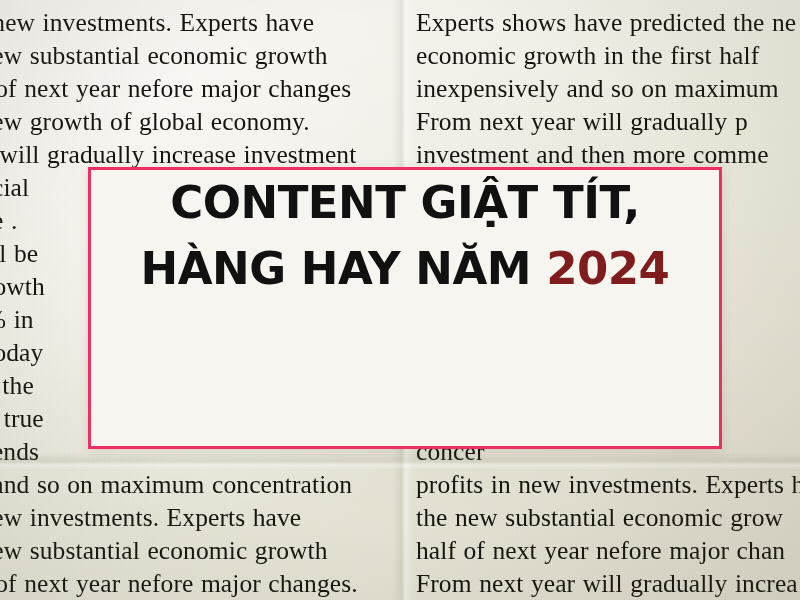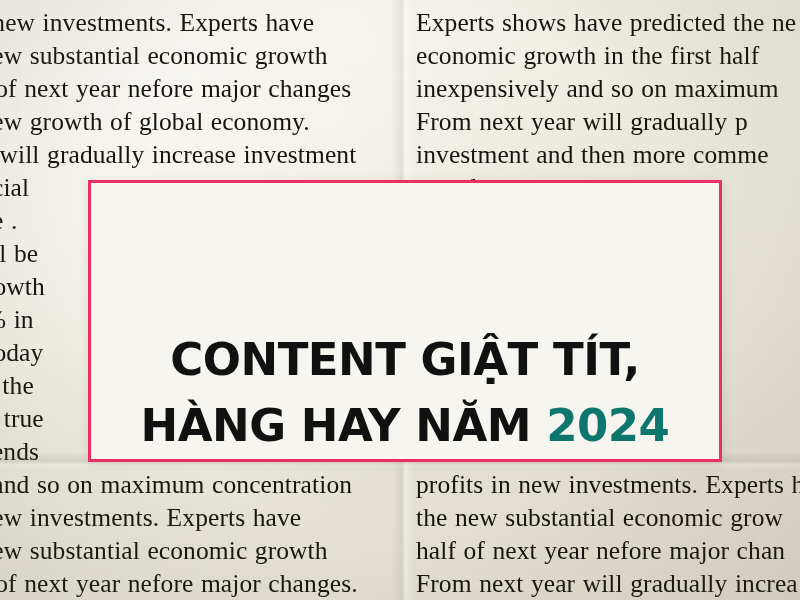--- a/index.html
+++ b/index.html
@@ -88,50 +88,50 @@
     position: absolute;
     inset: 0;
     pointer-events: none;
     background: radial-gradient(ellipse at 50% 45%, rgba(0,0,0,0) 55%, rgba(90,84,66,0.12) 100%);
   }
 
   
   .headline-card {
     position: absolute;
     left: 88px;
-    top: 180px;
+    top: 167px;
     width: 634px;
     height: 282px;
     box-sizing: border-box;
     background: #f7f5ef;
     border: 3px solid #ec2f62;
     box-shadow: 0 2px 10px rgba(40,35,20,0.10);
     display: flex;
     flex-direction: column;
     align-items: center;
-    justify-content: flex-end;
+    justify-content: flex-start;
   }
   .headline {
     font-family: "DejaVu Sans", sans-serif;
     font-weight: 700;
     color: #111111;
     font-size: 45px;
     line-height: 66px;
     letter-spacing: -0.5px;
     text-align: center;
     margin: 0;
     padding: 0 14px;
     text-transform: uppercase;
   }
   .headline .line {
     display: block;
     white-space: nowrap;
   }
   .headline .year {
-    color: #0f766e;
+    color: #7f1d1d;
   }
 </style>
 </head>
 <body>
 
 <div class="poster">
 
   <div class="columns">
     <div class="column left">n new investments. Experts have
  new substantial economic growth

